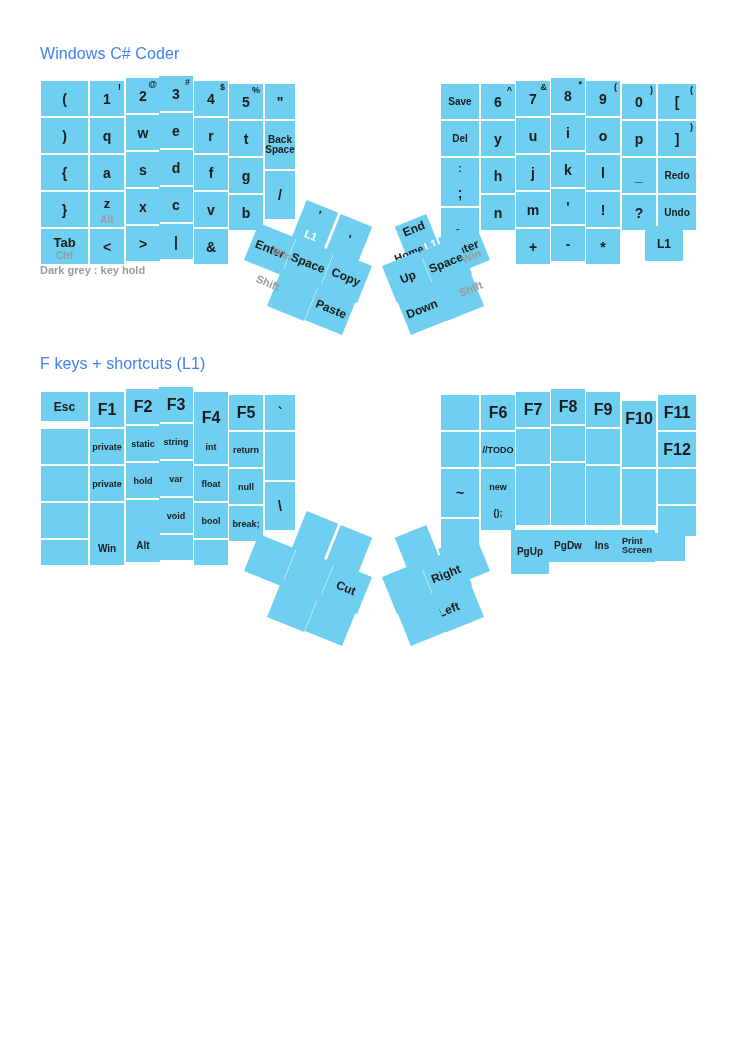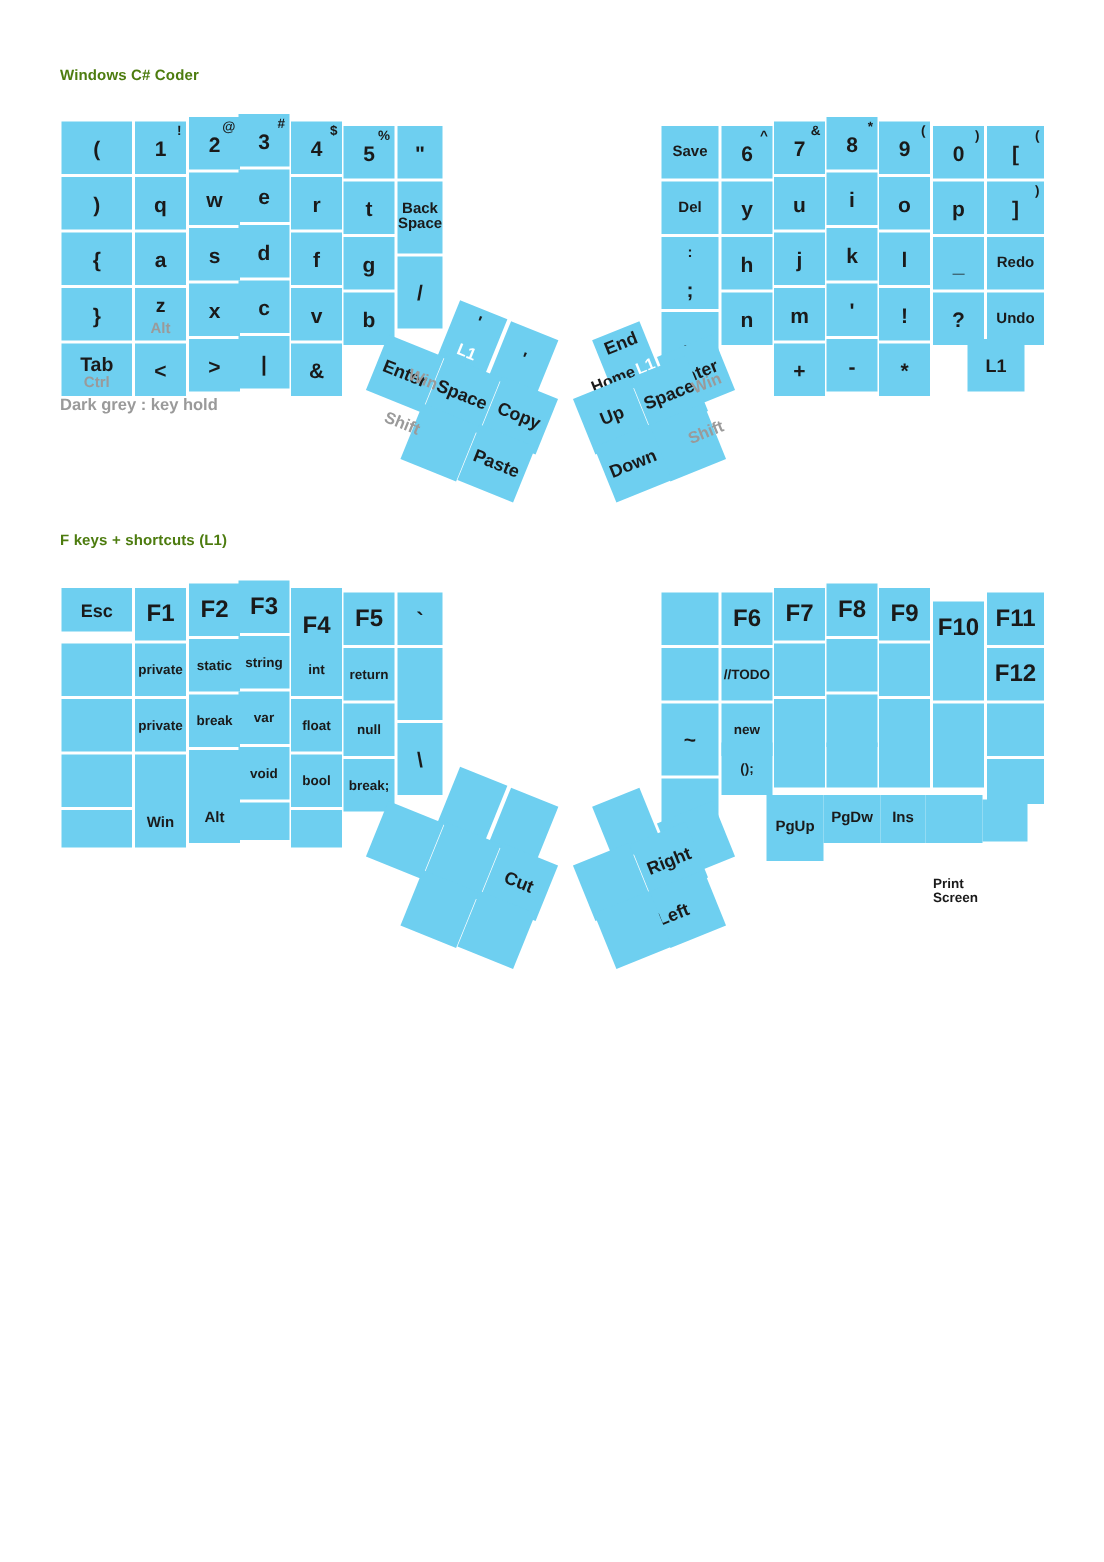--- a/index.html
+++ b/index.html
@@ -5,23 +5,23 @@
   html,body{margin:0;padding:0;}
   body{
     width:736px;height:1041px;
     background:#ffffff;
     font-family:"Liberation Sans", sans-serif;
     position:relative;
     overflow:hidden;
   }
   .layer{position:absolute;}
   .title{
-    font-size:10px;
-    font-weight:bold;
-    color:#4d7c0f;
+    font-size:16px;
+    font-weight:normal;
+    color:#3b82f6;
     letter-spacing:0.1px;
   }
   .note{
     font-size:11px;
     font-weight:bold;
     color:#9a9a9a;
   }
   .key{
     position:absolute;
     background:#6ecff0;
@@ -374,21 +374,21 @@
     <span class="lbl c smm">Win</span>
     </div>
 
   <div class="key" style="left:126px;top:389px;width:34px;height:35px;">
     <span class="lbl c xl">F2</span>
     </div>
   <div class="key" style="left:126px;top:426px;width:34px;height:35px;">
     <span class="lbl c sm">static</span>
     </div>
   <div class="key" style="left:126px;top:463px;width:34px;height:35px;">
-    <span class="lbl c sm">break</span>
+    <span class="lbl c sm">hold</span>
     </div>
   <div class="key" style="left:126px;top:500px;width:34px;height:35px;"></div>
   <div class="key" style="left:126px;top:530px;width:34px;height:32px;">
     <span class="lbl c smm">Alt</span>
     </div>
 
   <div class="key" style="left:159px;top:387px;width:34px;height:35px;">
     <span class="lbl c xl">F3</span>
     </div>
   <div class="key" style="left:159px;top:424px;width:34px;height:35px;">
@@ -501,21 +501,21 @@
     <span class="lbl c smm">Ins</span>
     </div>
 
   <div class="key" style="left:622px;top:401px;width:34px;height:35px;">
     <span class="lbl c xl">F10</span>
     </div>
   <div class="key" style="left:622px;top:432px;width:34px;height:35px;"></div>
   <div class="key" style="left:622px;top:469px;width:34px;height:35px;"></div>
   <div class="key" style="left:622px;top:495px;width:34px;height:30px;"></div>
   <div class="key" style="left:617px;top:530px;width:38px;height:32px;">
-    <span class="lbl c sm" style="text-align:left;left:5px;transform:translateY(-50%);margin-top:48px;">Print
+    <span class="lbl c sm" style="text-align:left;left:5px;transform:translateY(-50%);">Print
 Screen</span>
     </div>
 
   <div class="key" style="left:658px;top:395px;width:38px;height:35px;">
     <span class="lbl c xl">F11</span>
     </div>
   <div class="key" style="left:658px;top:432px;width:38px;height:35px;">
     <span class="lbl c xl">F12</span>
     </div>
   <div class="key" style="left:658px;top:469px;width:38px;height:35px;"></div>

